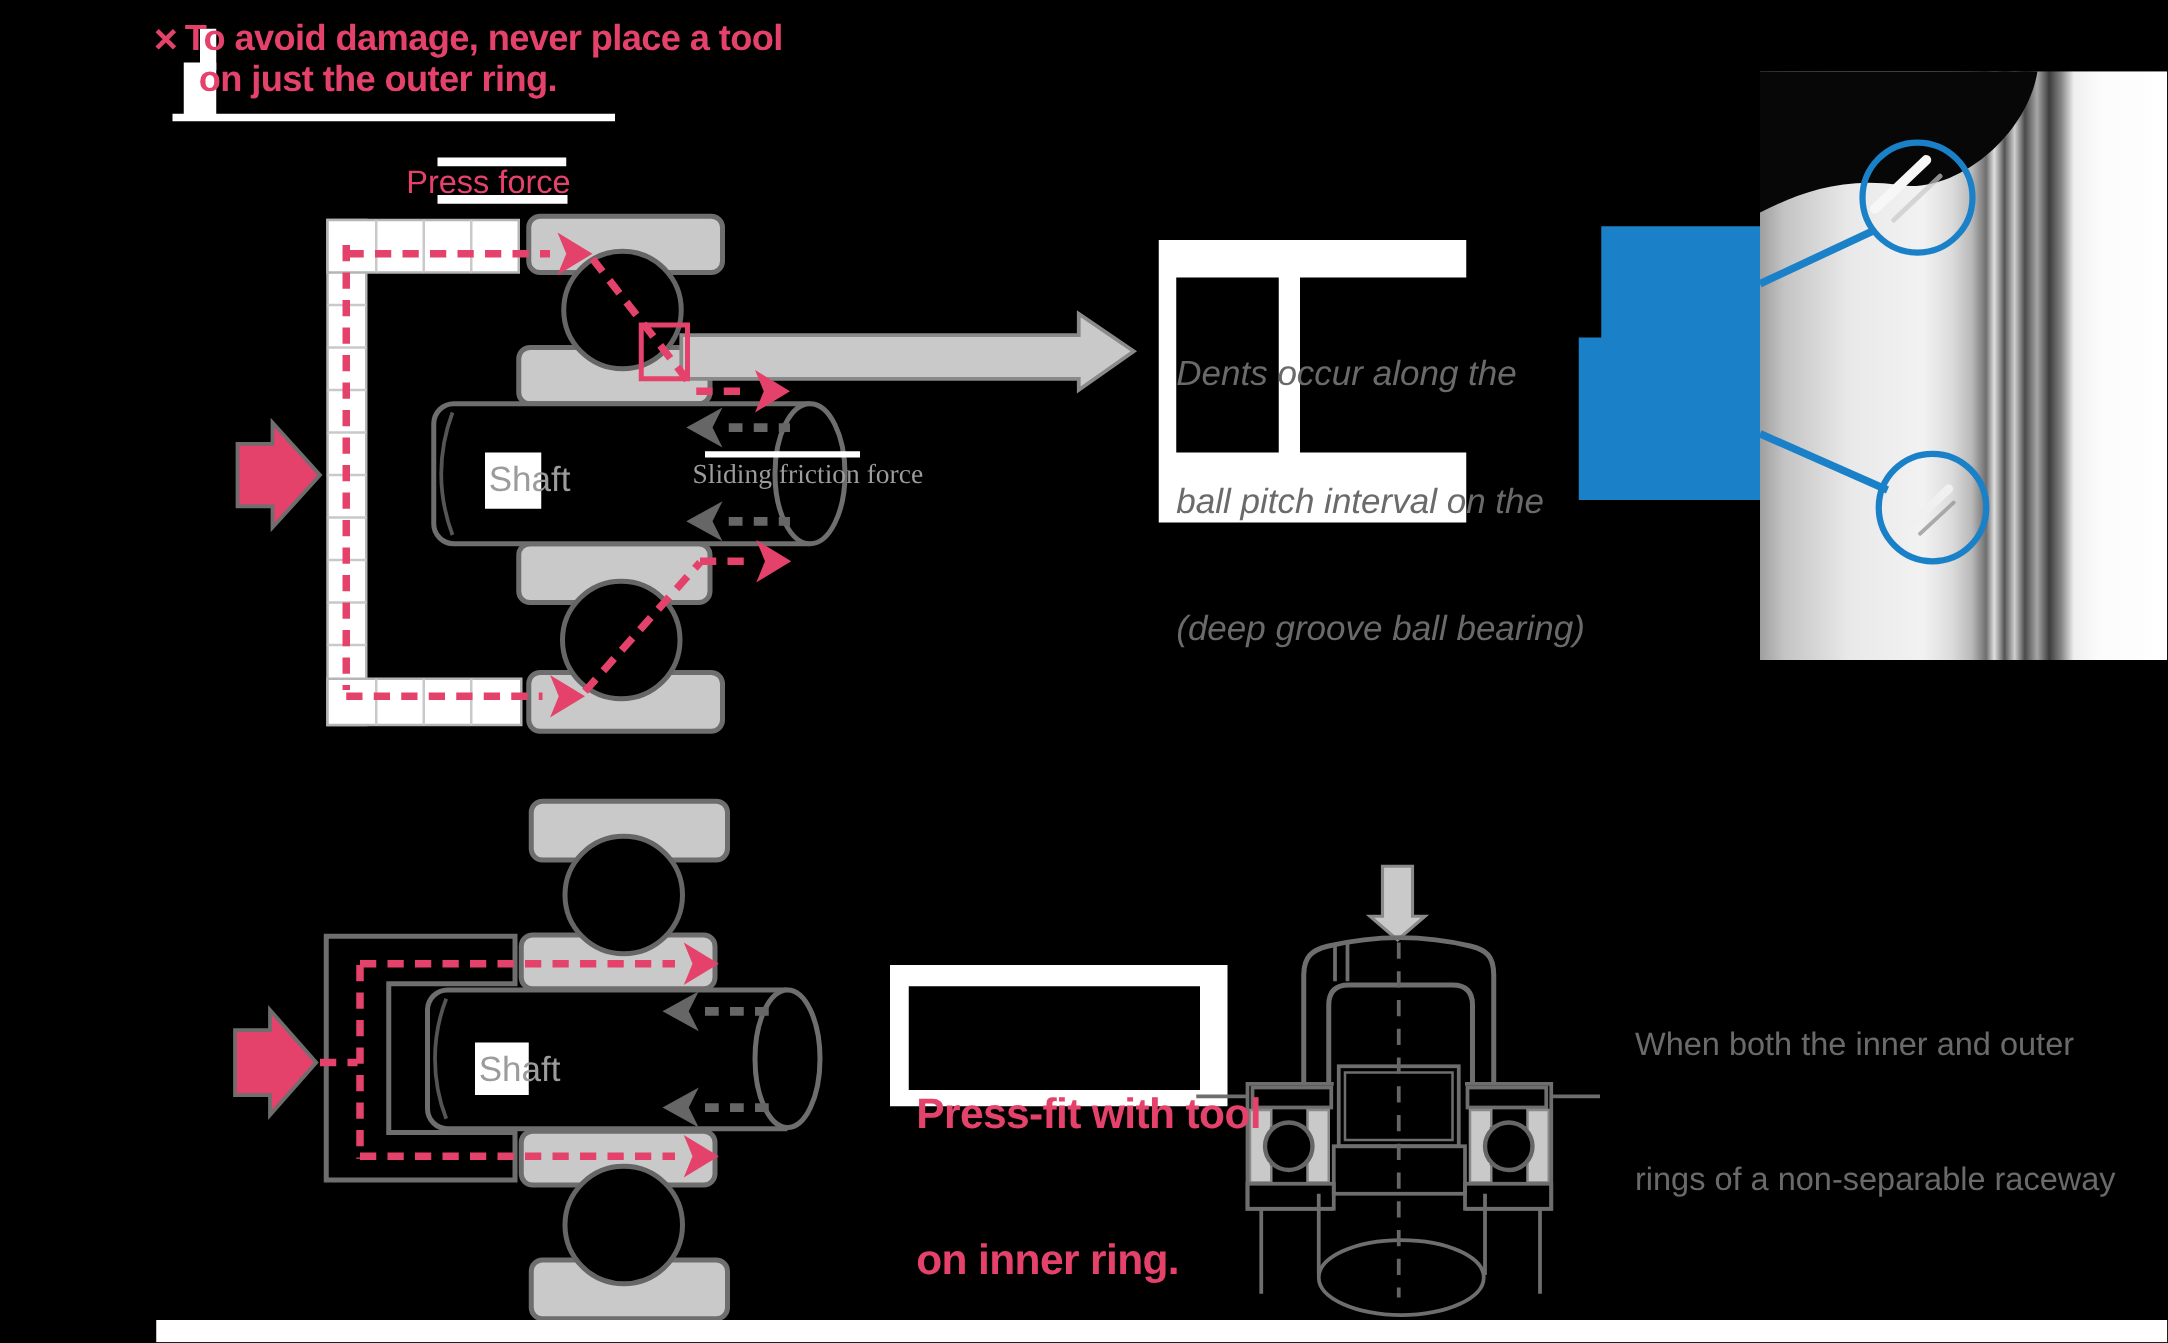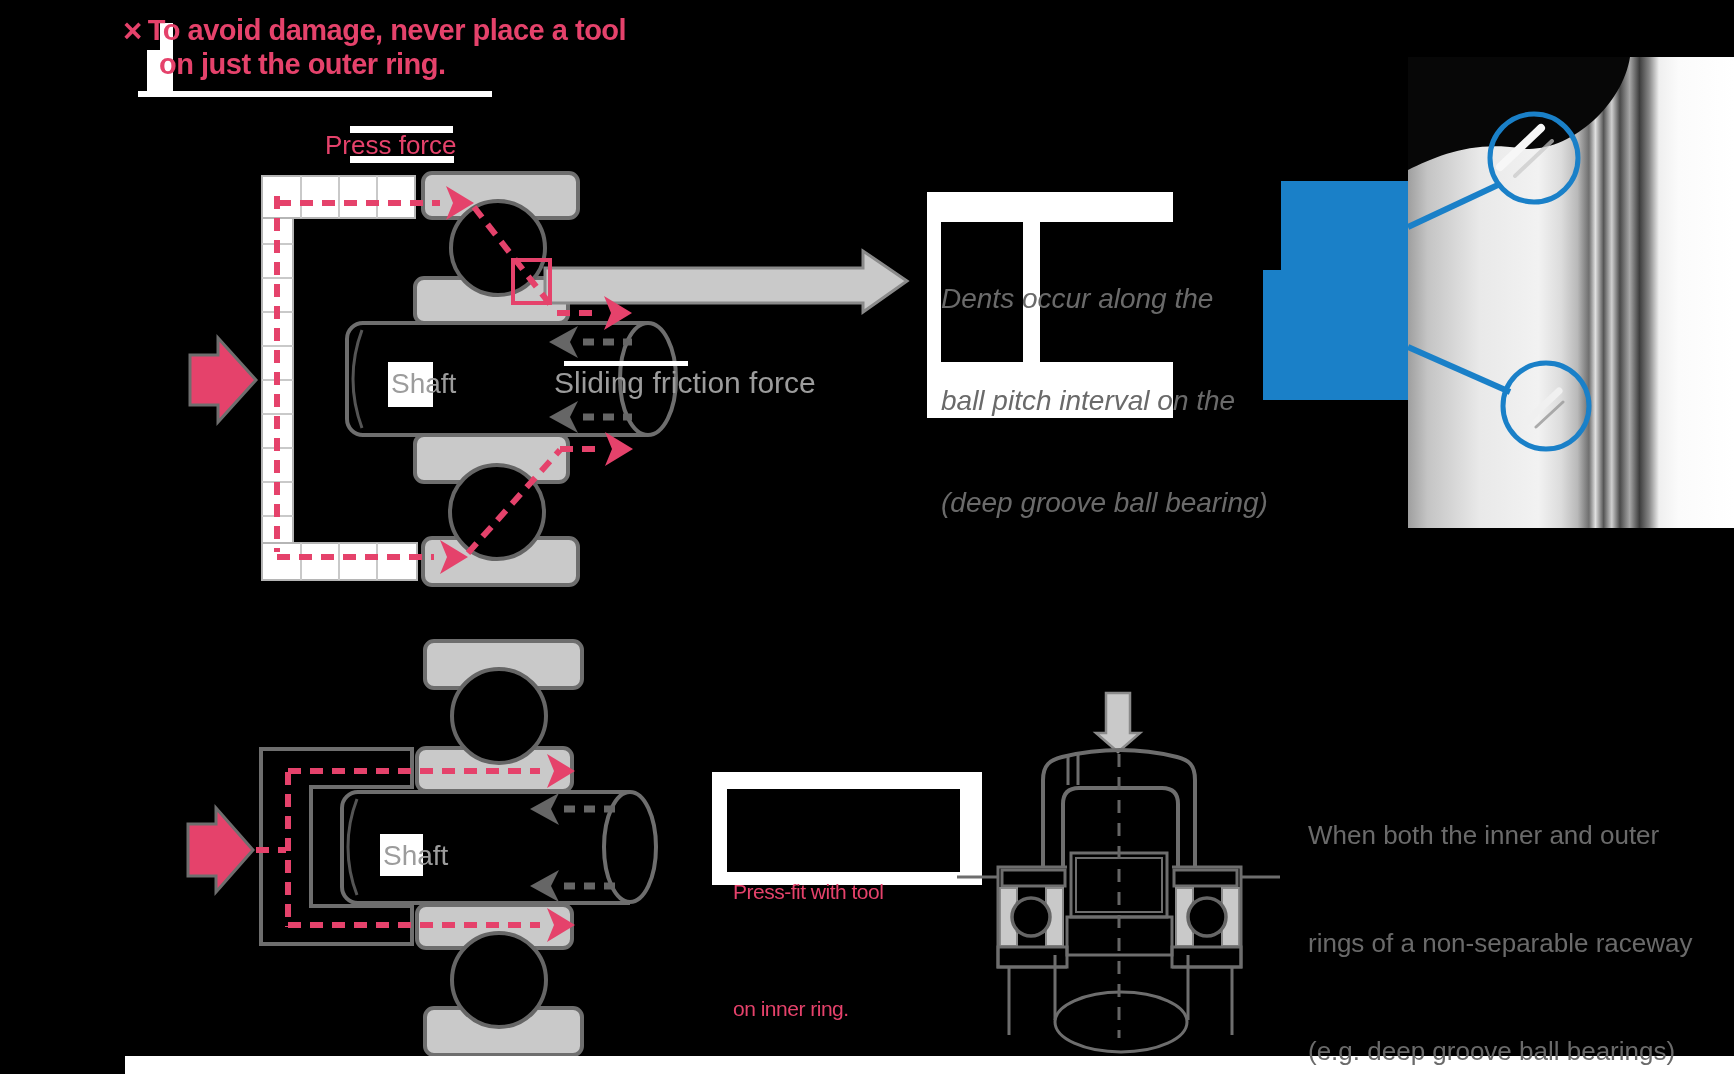--- a/index.html
+++ b/index.html
@@ -9,21 +9,21 @@
     --pink:#e5426b;--blue:#1a80c8;--light-gray:#c9c9c9;--outline-gray:#6e6e6e;
     --text-dark-gray:#6a6a6a;--text-light-gray:#9c9c9c;
   }
   svg{position:absolute;left:0;top:0;}
   .txt{position:absolute;white-space:pre;}
   .title-line{color:var(--pink);font-weight:bold;font-size:29px;letter-spacing:-.5px;}
   .title-mark{font-size:33px;vertical-align:-2px;margin-right:6px;}
   .press-force{color:var(--pink);font-size:26px;text-align:right;}
   .gray-label{color:var(--text-light-gray);font-size:28px;}
   .dents{color:var(--text-dark-gray);font-size:28px;line-height:34px;}
-  .pressfit{color:var(--pink);font-size:21px;font-weight:normal;line-height:39px;letter-spacing:-.5px;}
+  .pressfit{color:var(--pink);font-size:34px;font-weight:bold;line-height:39px;letter-spacing:-.5px;}
   .backing{color:var(--text-dark-gray);font-size:26px;line-height:36px;}
   
   .blk{fill:var(--light-gray);stroke:var(--outline-gray);stroke-width:4;}
   .ball{fill:#000;stroke:#666;stroke-width:4;}
   .pinkfill{fill:var(--pink);}
   .pinkdash{stroke:var(--pink);stroke-width:6;fill:none;stroke-dasharray:13 9;}
   .graydash{stroke:#666;stroke-width:7;fill:none;stroke-dasharray:11 9;}
   .outline{fill:none;stroke:var(--outline-gray);stroke-width:4;}
   .thin-outline{fill:none;stroke:var(--outline-gray);stroke-width:3;}
   .grid{stroke:#c9c9c9;stroke-width:2;}
@@ -253,38 +253,37 @@
 
   <rect x="125" y="1056" width="1609" height="18" fill="#fff"></rect>
 </svg>
 
 <div class="txt title-line" style="left:123px;top:12px;"><span class="title-mark">×</span><span>To avoid damage, never place a tool</span></div>
 <div class="txt title-line" style="left:159px;top:48px;">on just the outer ring.</div>
 
 <div class="txt press-force" style="left:325px;top:130px;">Press force</div>
 
 <div class="txt gray-label" style="left:391px;top:368px;">Shaft</div>
-<div class="txt gray-label" style="left:554px;top:366px;font-size:30px;">Sliding friction force</div>
+<div class="txt gray-label" style="left:554px;top:366px;font-size:22px;font-family:Liberation Serif, serif;">Sliding friction force</div>
 
 <div class="txt dents" style="left:941px;top:214px;font-style:italic;">
   <div>Dents occur along the</div>
   <div>ball pitch interval on the</div>
   <div>(deep groove ball bearing)</div>
 </div>
 
 <div class="txt gray-label" style="left:383px;top:840px;">Shaft</div>
 
 <div class="txt pressfit" style="left:733px;top:794px;">
   <div>Press-fit with tool</div>
   <div>on inner ring.</div>
 </div>
 
 <div class="txt backing" style="left:1308px;top:745px;">
   <div>When both the inner and outer</div>
   <div>rings of a non-separable raceway</div>
-  <div>(e.g. deep groove ball bearings)</div>
   
   
   
   
 </div>
 
 </div>
 
 </body></html>

